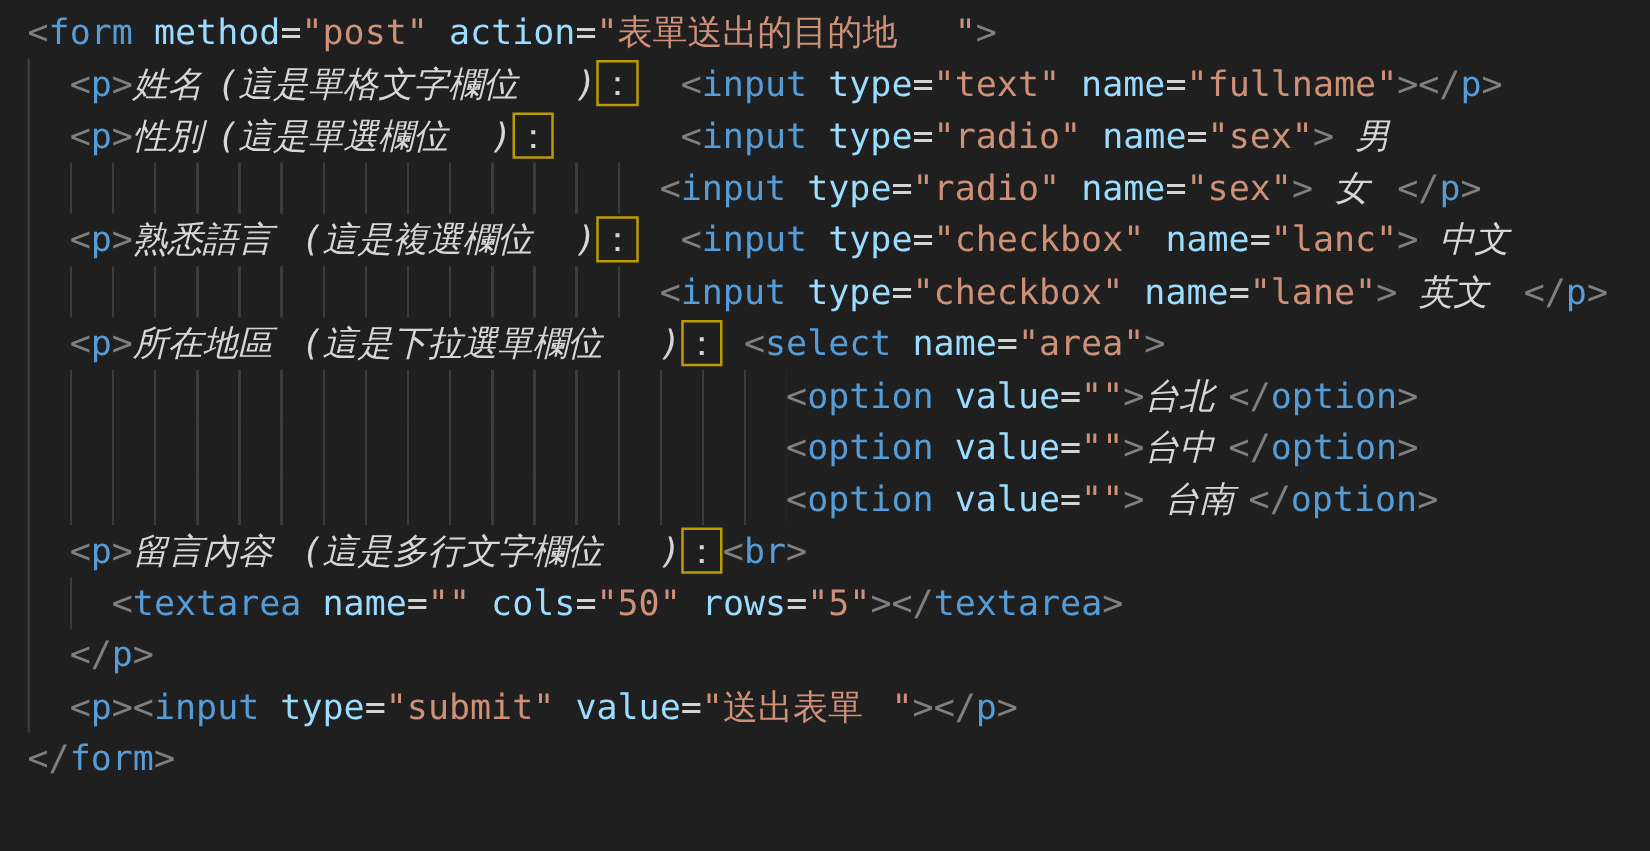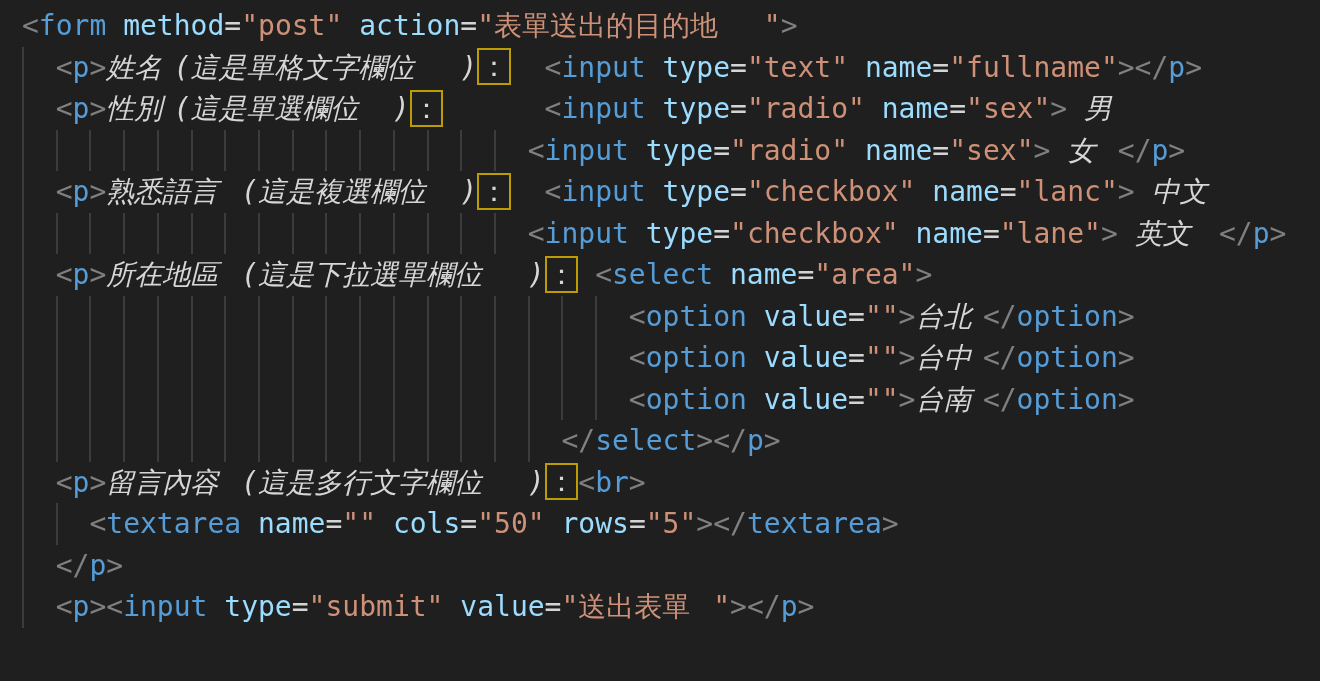--- a/index.html
+++ b/index.html
@@ -96,35 +96,34 @@
     <div class="line">
       <span class="ind" style="width: 36ch;"></span>
       <span class="code"><span class="tok-p">&lt;</span><span class="tok-t">option</span><span class="tok-x"> </span><span class="tok-a">value</span><span class="tok-e">=</span><span class="tok-s">""</span><span class="tok-p">&gt;</span><span class="tok-x cjk" style="width: 4ch;">台北</span><span class="tok-p">&lt;/</span><span class="tok-t">option</span><span class="tok-p">&gt;</span></span>
     </div>
     <div class="line">
       <span class="ind" style="width: 36ch;"></span>
       <span class="code"><span class="tok-p">&lt;</span><span class="tok-t">option</span><span class="tok-x"> </span><span class="tok-a">value</span><span class="tok-e">=</span><span class="tok-s">""</span><span class="tok-p">&gt;</span><span class="tok-x cjk" style="width: 4ch;">台中</span><span class="tok-p">&lt;/</span><span class="tok-t">option</span><span class="tok-p">&gt;</span></span>
     </div>
     <div class="line">
       <span class="ind" style="width: 36ch;"></span>
-      <span class="code"><span class="tok-p">&lt;</span><span class="tok-t">option</span><span class="tok-x"> </span><span class="tok-a">value</span><span class="tok-e">=</span><span class="tok-s">""</span><span class="tok-p">&gt;</span><span class="tok-x cjk" style="width: 4ch;">台南</span><span class="tok-p">&lt;/</span><span class="tok-t">option</span><span class="tok-p">&gt;</span></span>
-    </div>
-    <div class="line">
-      <span class="ind" style="width: 32ch;"></span>
-      <span class="code"><span class="tok-p">&lt;/</span><span class="tok-t">select</span><span class="tok-p">&gt;&lt;/</span><span class="tok-t">p</span><span class="tok-p">&gt;</span></span>
+      <span class="code"><span class="tok-p">&lt;</span><span class="tok-t">option</span><span class="tok-x"> </span><span class="tok-a">value</span><span class="tok-e">=</span><span class="tok-s">""</span><span class="tok-p">&gt;</span><span class="tok-x cjk" style="width: 4ch; margin-left: 16px;">台南</span><span class="tok-p">&lt;/</span><span class="tok-t">option</span><span class="tok-p">&gt;</span></span>
     </div>
     <div class="line">
       <span class="ind" style="width: 2ch;"></span>
       <span class="code"><span class="tok-p">&lt;</span><span class="tok-t">p</span><span class="tok-p">&gt;</span><span class="tok-x cjk" style="width: 8ch;">留言內容</span><span class="tok-x">(</span><span class="tok-x cjk" style="width: 16ch;">這是多行文字欄位</span><span class="tok-x">)</span><span class="tok-u">：</span><span class="tok-p">&lt;</span><span class="tok-t">br</span><span class="tok-p">&gt;</span></span>
     </div>
     <div class="line">
       <span class="ind" style="width: 4ch;"></span>
       <span class="code"><span class="tok-p">&lt;</span><span class="tok-t">textarea</span><span class="tok-x"> </span><span class="tok-a">name</span><span class="tok-e">=</span><span class="tok-s">""</span><span class="tok-x"> </span><span class="tok-a">cols</span><span class="tok-e">=</span><span class="tok-s">"50"</span><span class="tok-x"> </span><span class="tok-a">rows</span><span class="tok-e">=</span><span class="tok-s">"5"</span><span class="tok-p">&gt;&lt;/</span><span class="tok-t">textarea</span><span class="tok-p">&gt;</span></span>
     </div>
     <div class="line">
       <span class="ind" style="width: 2ch;"></span>
       <span class="code"><span class="tok-p">&lt;/</span><span class="tok-t">p</span><span class="tok-p">&gt;</span></span>
     </div>
     <div class="line">
       <span class="ind" style="width: 2ch;"></span>
       <span class="code"><span class="tok-p">&lt;</span><span class="tok-t">p</span><span class="tok-p">&gt;&lt;</span><span class="tok-t">input</span><span class="tok-x"> </span><span class="tok-a">type</span><span class="tok-e">=</span><span class="tok-s">"submit"</span><span class="tok-x"> </span><span class="tok-a">value</span><span class="tok-e">=</span><span class="tok-s">"</span><span class="tok-s cjk" style="width: 8ch;">送出表單</span><span class="tok-s">"</span><span class="tok-p">&gt;&lt;/</span><span class="tok-t">p</span><span class="tok-p">&gt;</span></span>
     </div>
+    <div class="line">
+      <span class="code"><span class="tok-p">&lt;/</span><span class="tok-t">form</span><span class="tok-p">&gt;</span></span>
+    </div>
   </div>
 
 </body></html>

